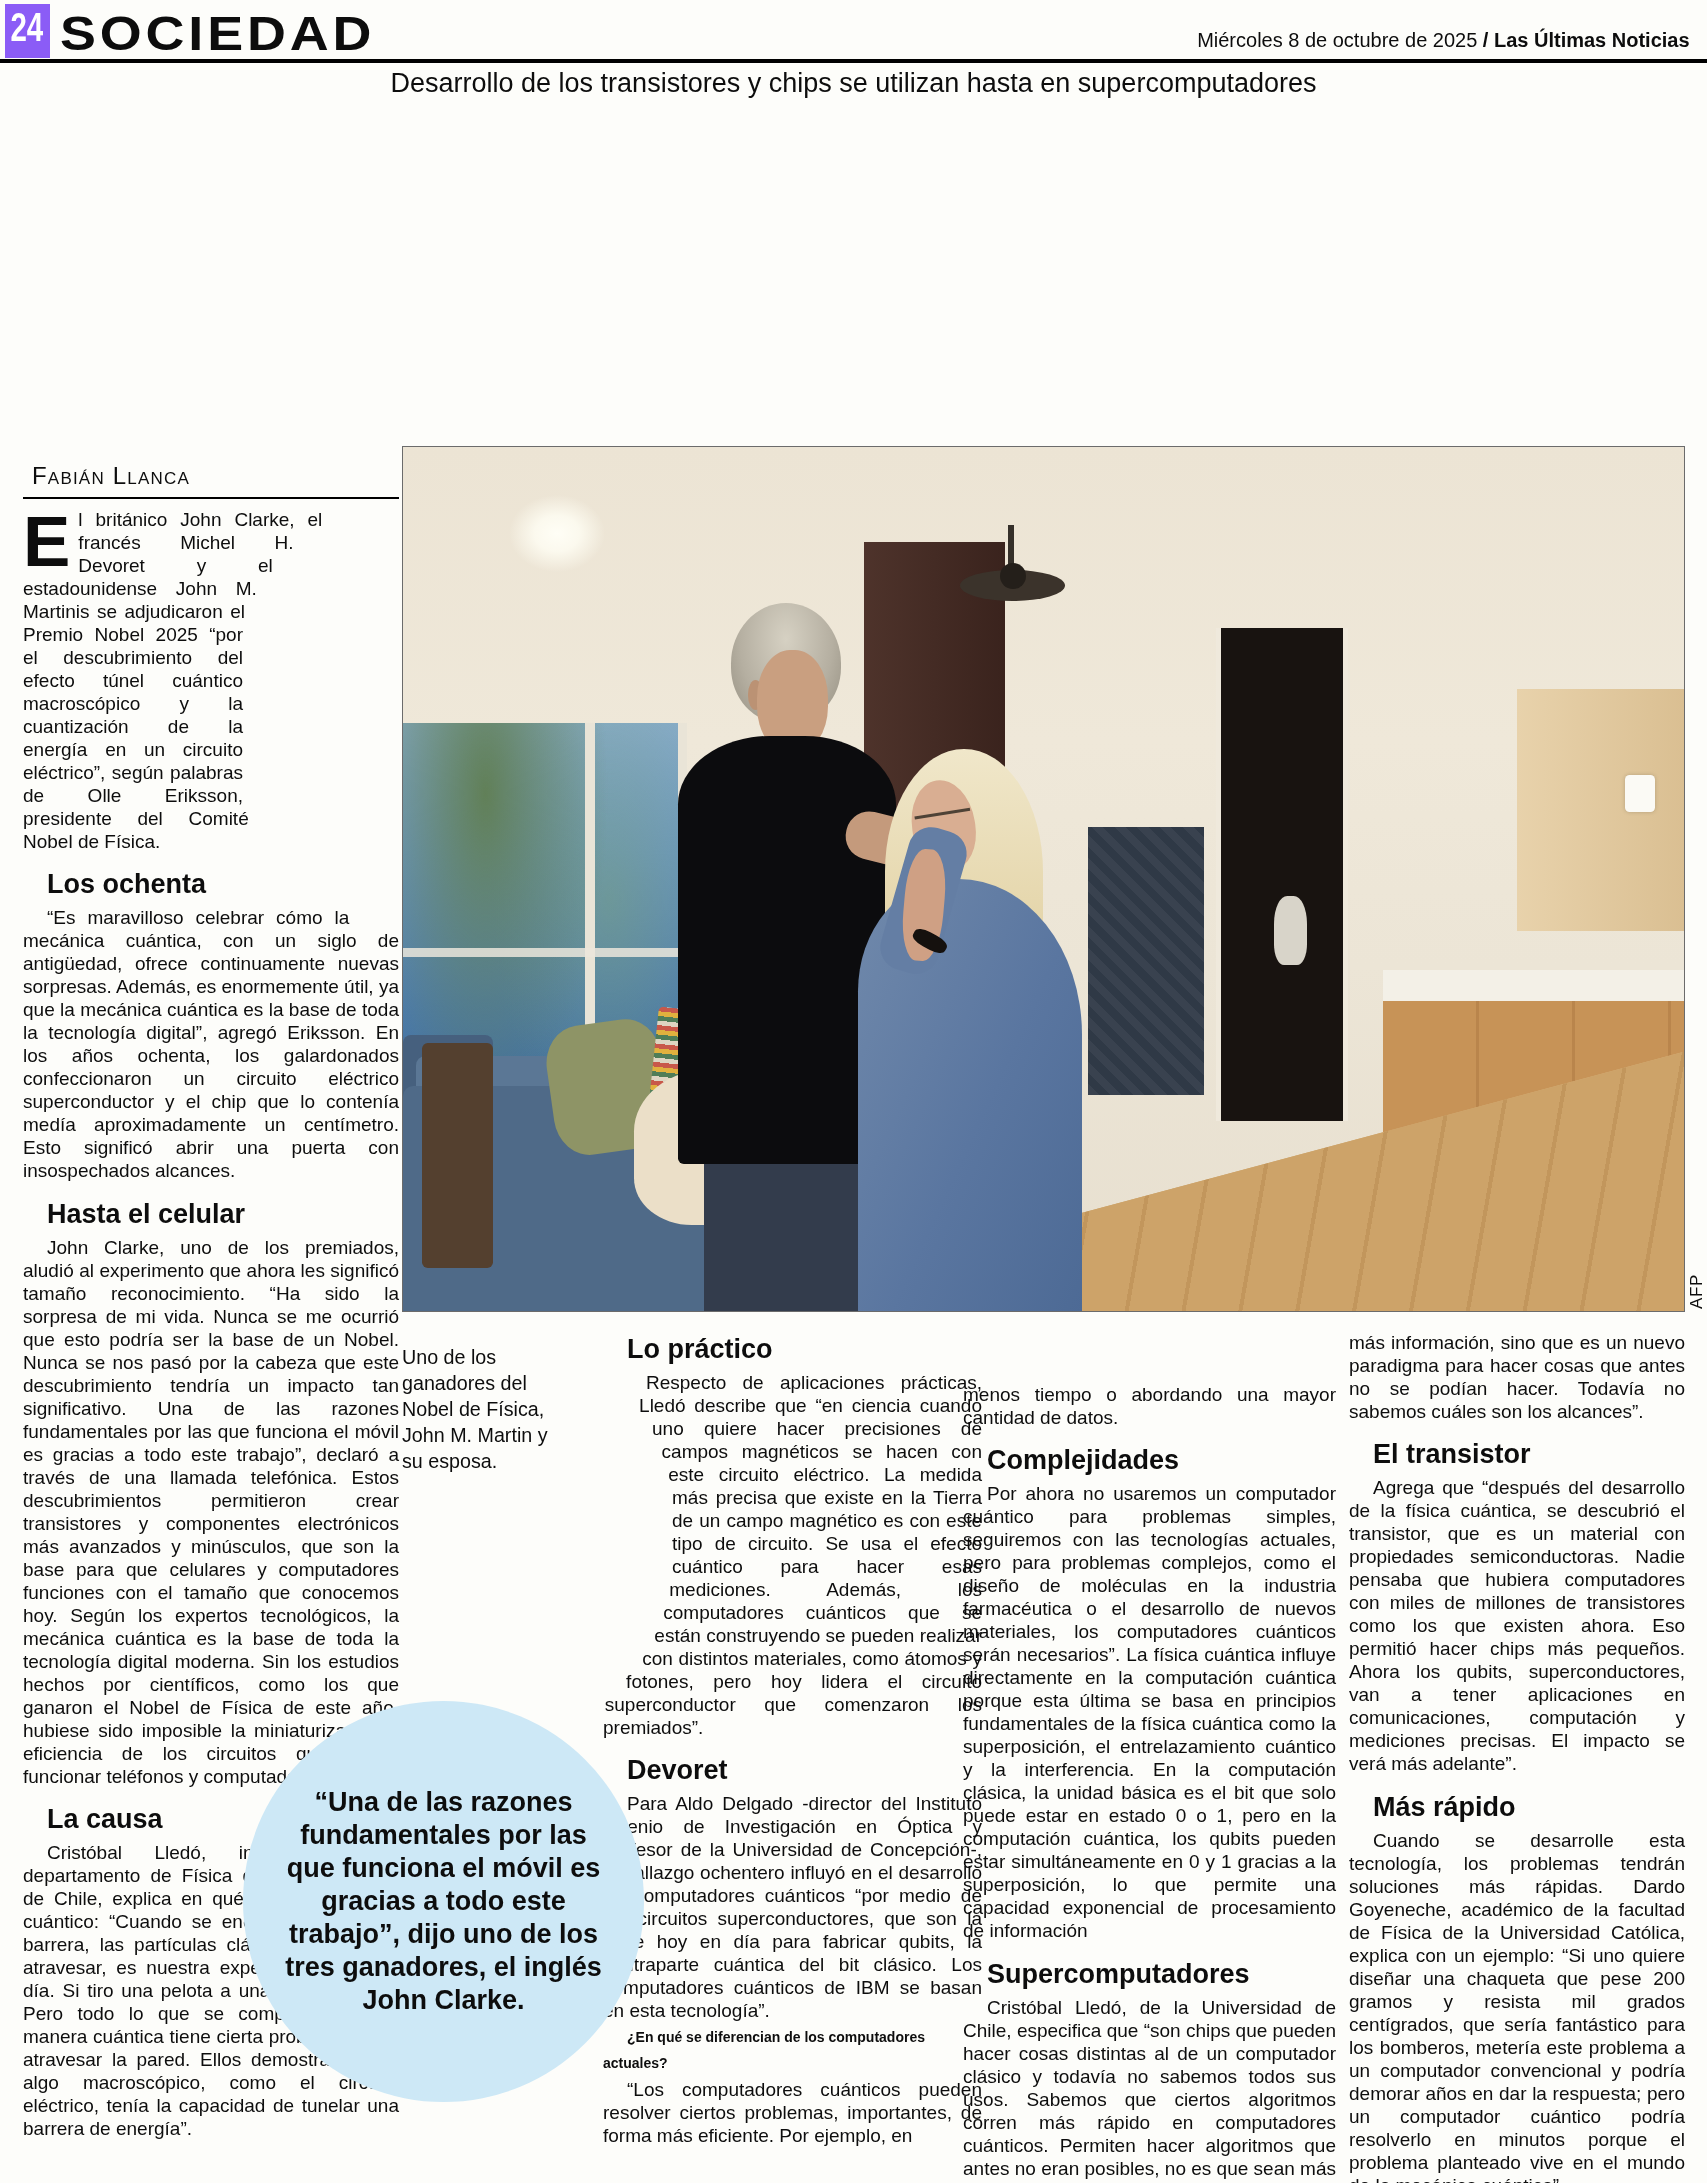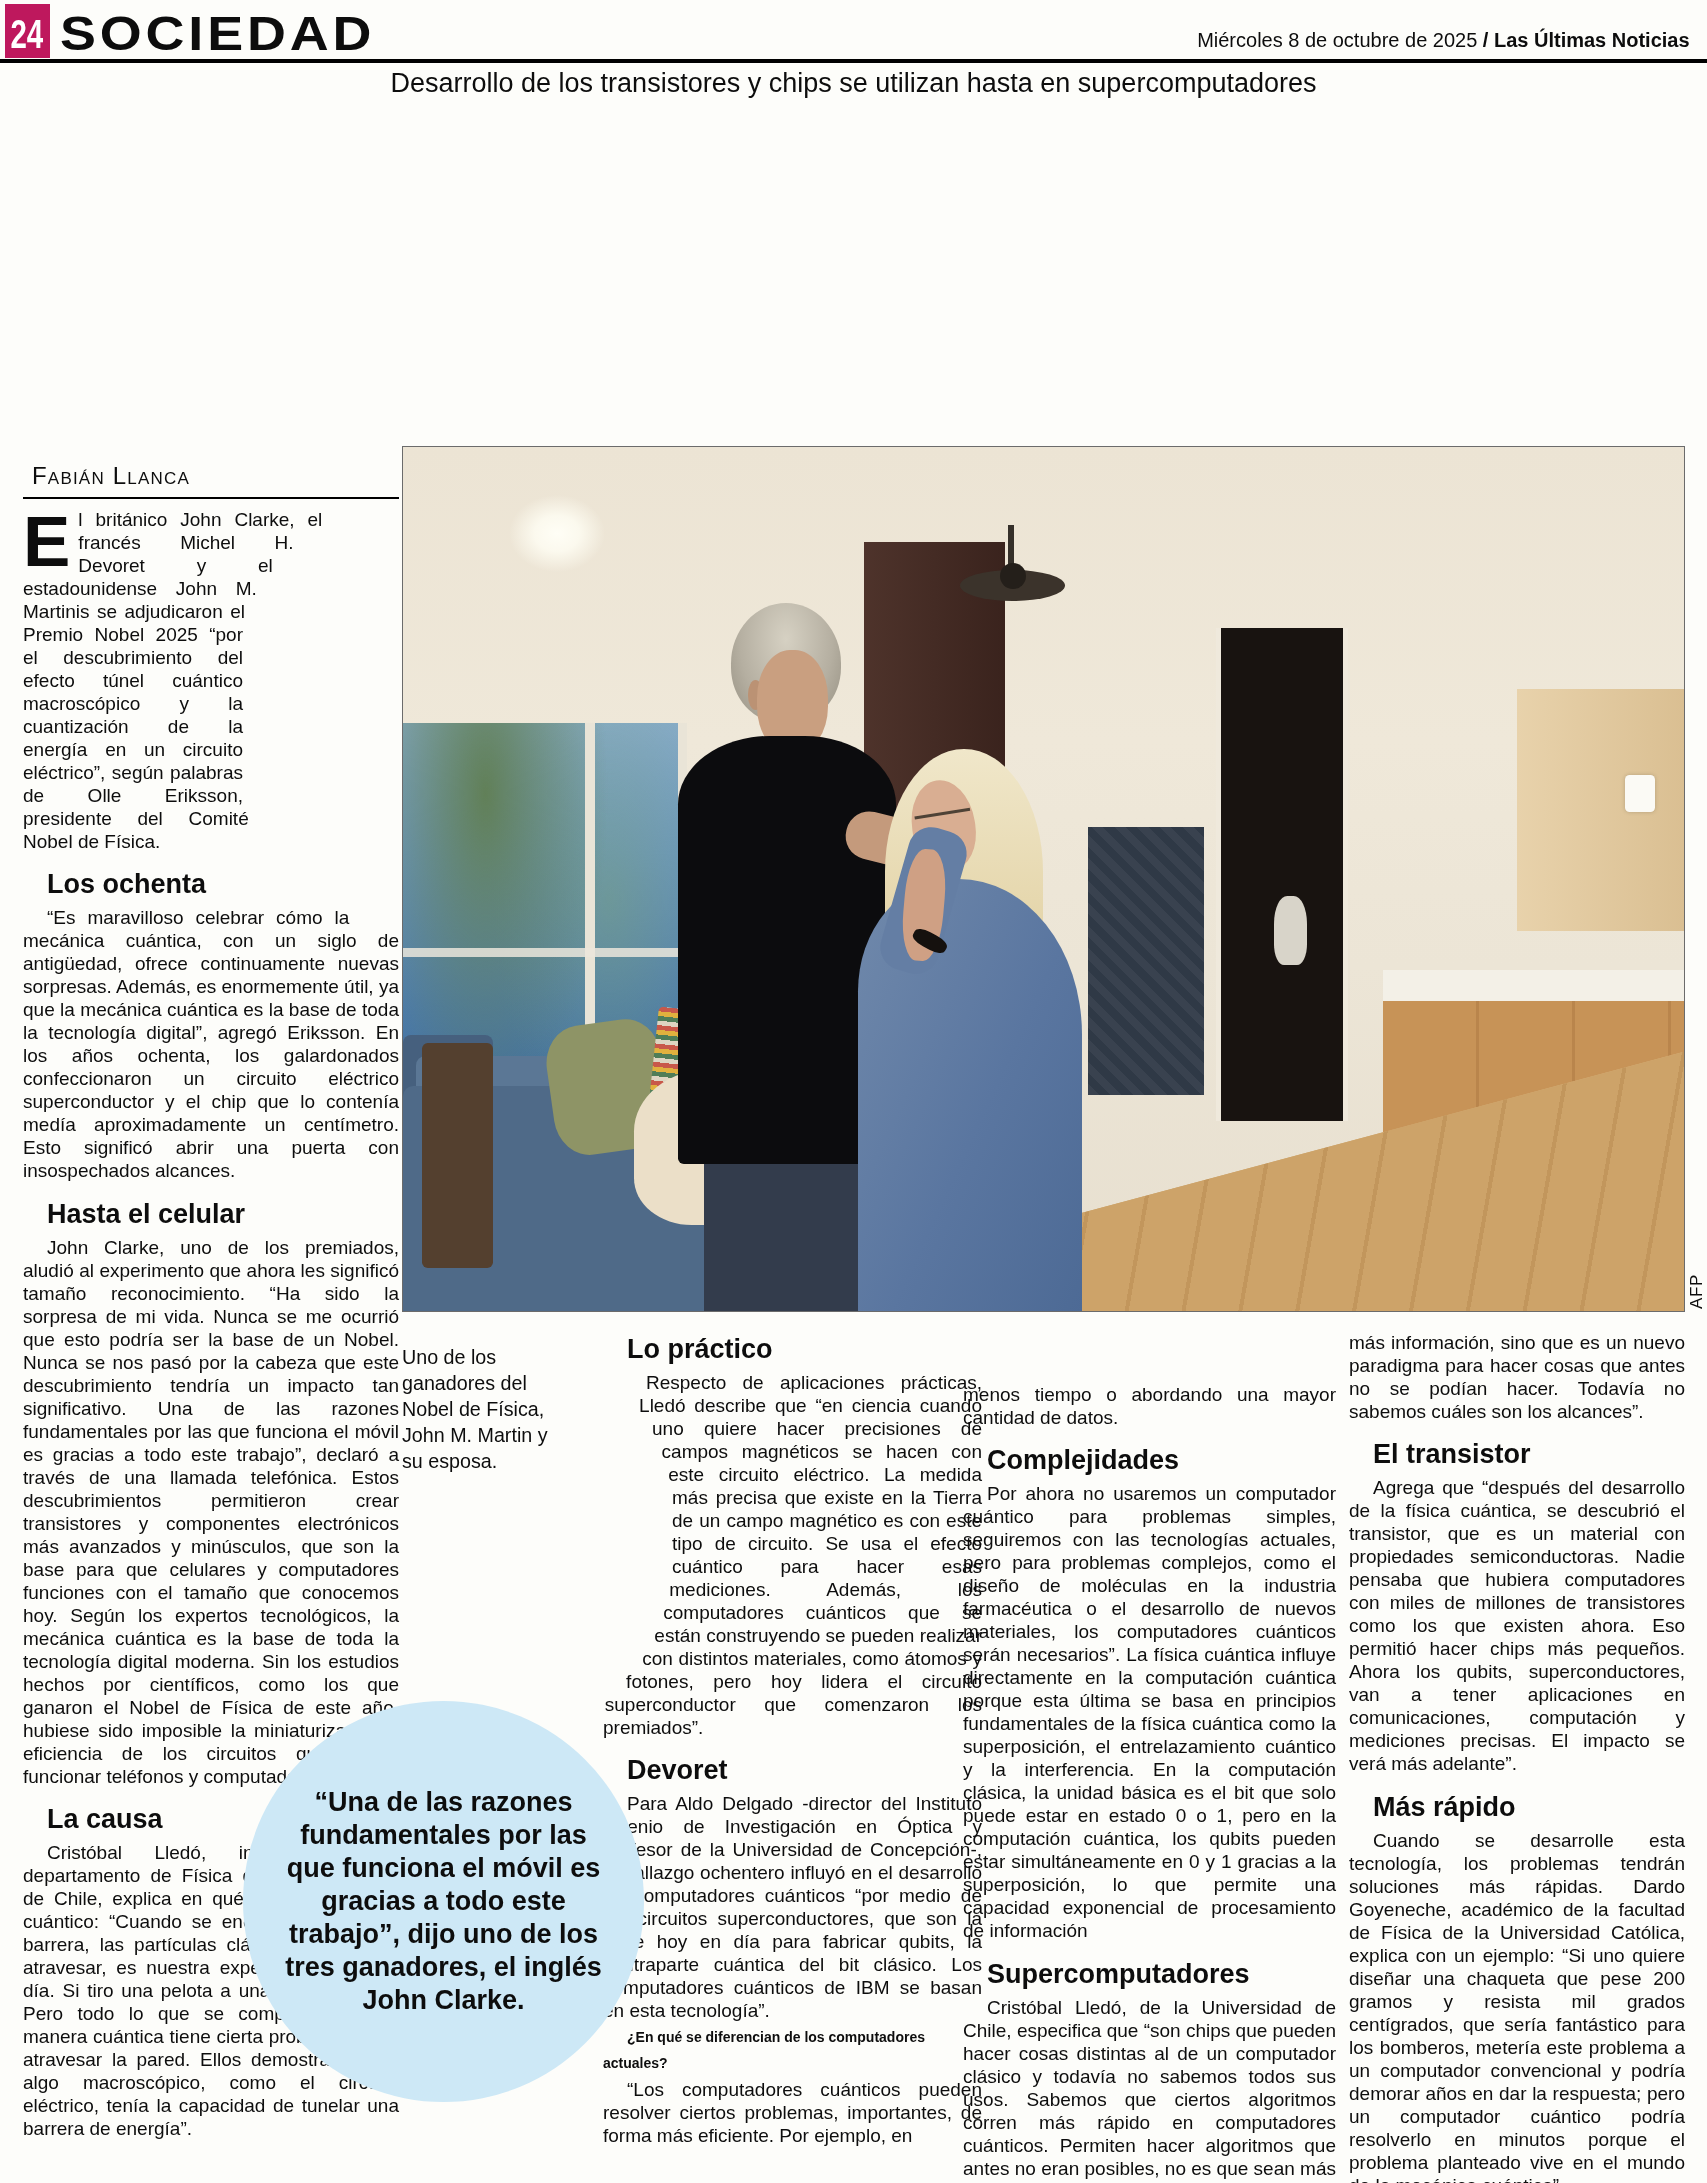--- a/index.html
+++ b/index.html
@@ -2,22 +2,22 @@
 <html lang="es" style="font-size:9.3px"><head>
 <meta charset="utf-8">
 <style>
   html,body { margin:0; padding:0; background:#ffffff; }
   #page {
     position:relative; width:1707px; height:2183px; overflow:hidden;
     background:#fdfdfa; color:#0d0d0d;
     font-family:"Liberation Sans", sans-serif;
   }
   
-  .pagenum-box { position:absolute; left:4.6px; top:3.5px; width:45px; height:54px; background:#be185d;
-    display:flex; align-items:flex-end; justify-content:center; }
+  .pagenum-box { position:absolute; left:4.6px; top:3.5px; width:45px; height:54px; background:#8b5cf6;
+    display:flex; align-items:flex-start; justify-content:center; }
   .pagenum-box span { color:#fff; font-weight:bold; font-size:41px; transform:scaleX(0.72); display:inline-block; }
   .section-title { position:absolute; left:60px; top:4.6px; font-size:49px; font-weight:bold;
     letter-spacing:3.5px; transform:scaleX(1.10); transform-origin:left center; white-space:nowrap; }
   .dateline { position:absolute; right:17.4px; top:29px; font-size:20px; white-space:nowrap; }
   .dateline .dl-bold { font-weight:bold; }
   .header-rule { position:absolute; left:0; top:59px; width:1707px; height:4px; background:#000; }
 
   
   .kicker { position:absolute; left:0; top:68px; width:1707px; text-align:center; font-size:27px; }
   .headline { position:absolute; left:0; top:100px; width:1707px; text-align:center;

